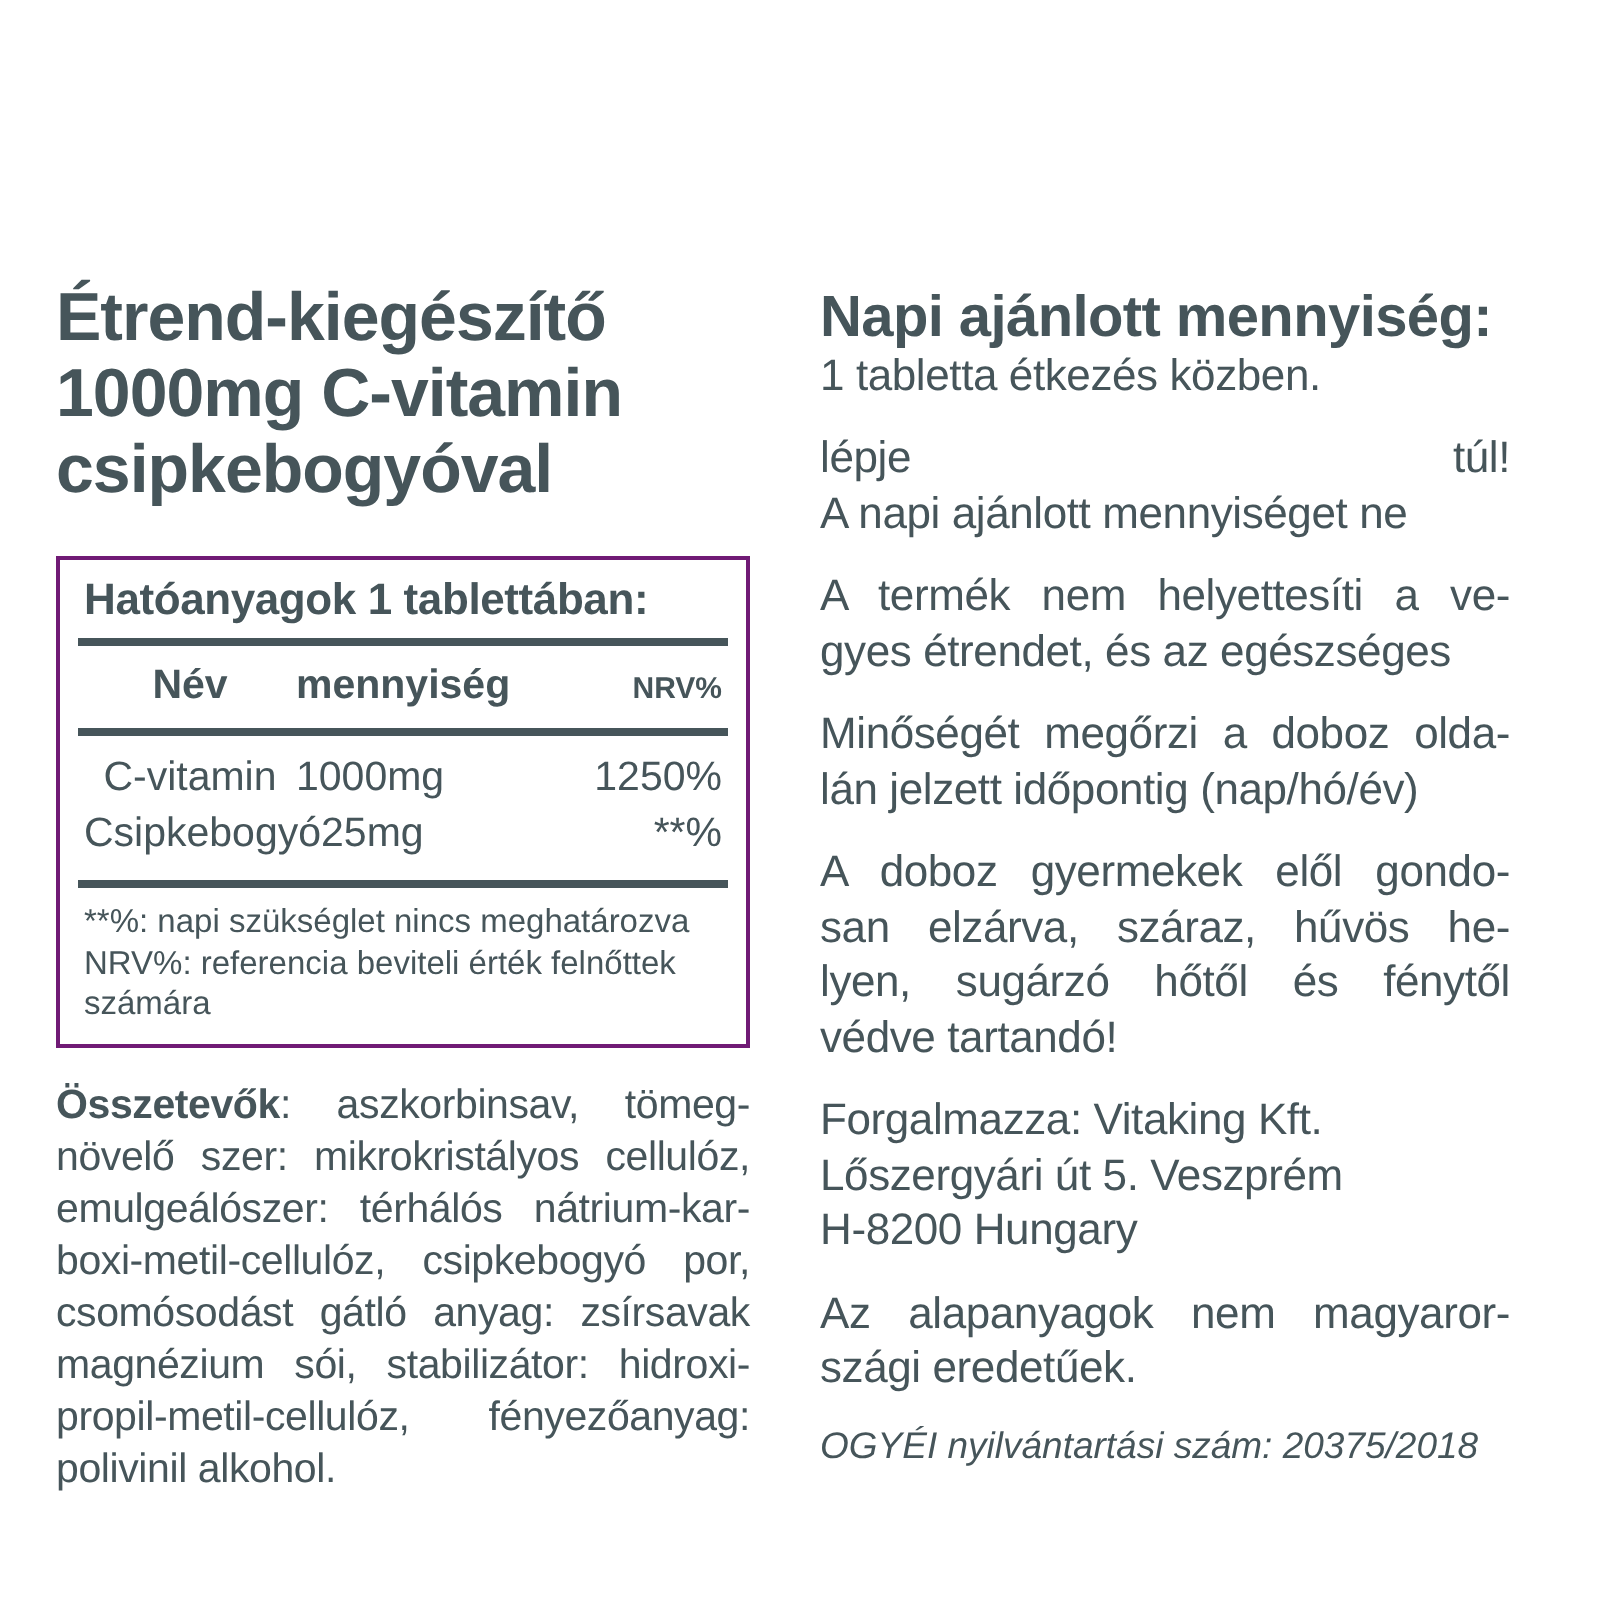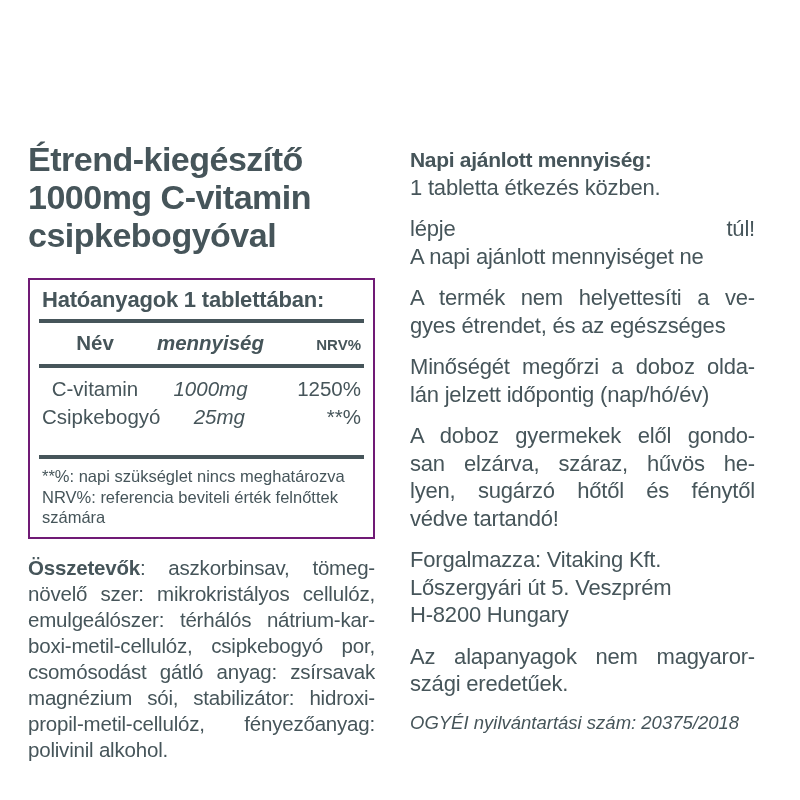--- a/index.html
+++ b/index.html
@@ -25,39 +25,39 @@
     padding: 0 9px;
     margin-bottom: 16px;
   }
   .tbl-caption {
     font-size: 22px; font-weight: bold;
     padding: 7px 3px 6px 3px; letter-spacing: -0.2px;
   }
   .rule { height: 4px; background: #46555a; }
   .tbl-row { display: flex; align-items: baseline; padding: 0 3px; }
   .tbl-row .c-name   { flex: 1; text-align: center; }
-  .tbl-row .c-amount { width: 125px; text-align: center; font-style: italic; }
+  .tbl-row .c-amount { width: 125px; text-align: left; }
   .tbl-row .c-nrv    { width: 88px;  text-align: right; }
   .tbl-head { font-weight: bold; font-size: 20.5px; padding-top: 8px; padding-bottom: 9px; }
   .tbl-head .c-nrv { font-size: 15px; }
-  .tbl-body { padding-top: 7px; padding-bottom: 24px; }
+  .tbl-body { padding-top: 7px; padding-bottom: 9px; }
   .tbl-body .tbl-row { font-size: 20.5px; line-height: 28px; }
   .tbl-foot { padding: 7px 3px 9px 3px; font-size: 16.5px; line-height: 20.5px; }
   .net-weight {
     font-size: 25px; font-weight: bold; letter-spacing: -0.3px;
     margin: 0 0 13px 0;
   }
   .ingredients { font-size: 20.5px; line-height: 26px; letter-spacing: -0.2px; }
 
   
   .col-right {
     position: absolute; left: 410px; top: 146px; width: 345px;
   }
   .col-right .para { font-size: 22px; line-height: 27.5px; margin-bottom: 14px; letter-spacing: -0.2px; }
-  .heading { font-weight: bold; font-size: 21px; letter-spacing: -0.3px; }
+  .heading { font-weight: bold; font-size: 29px; letter-spacing: -0.3px; }
   .registration { font-style: italic; font-size: 18.5px; margin-top: 2px; }
 
   
   .justify div { text-align: justify; text-align-last: justify; }
   .justify div:last-child { text-align-last: left; }
   .bold { font-weight: bold; }
 </style>
 </head>
 <body>
 

